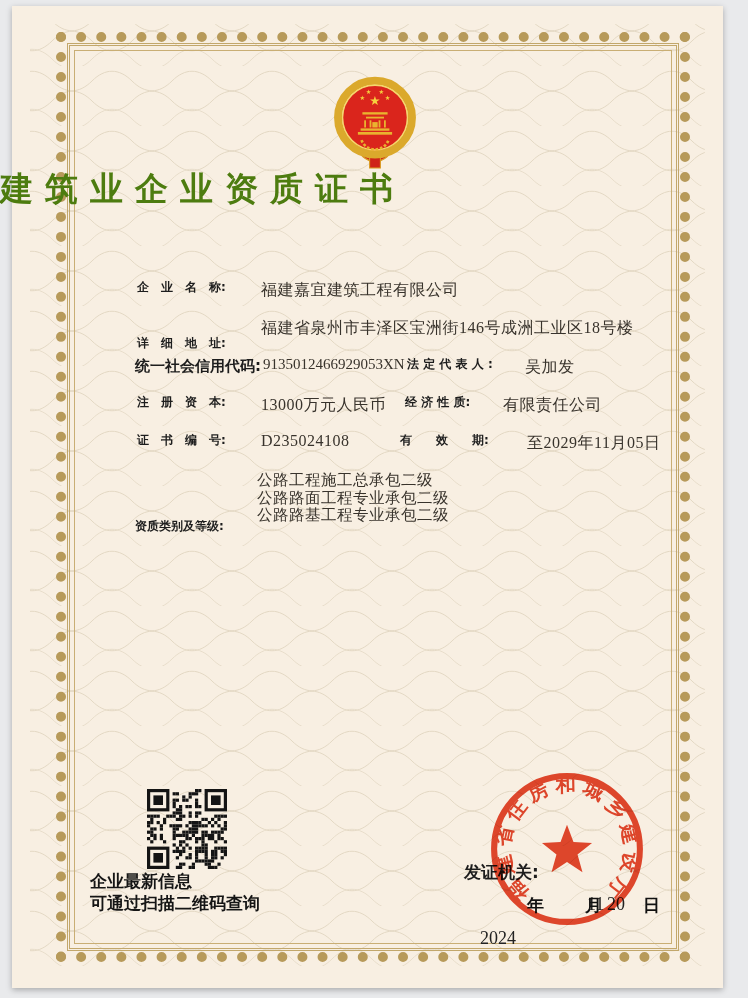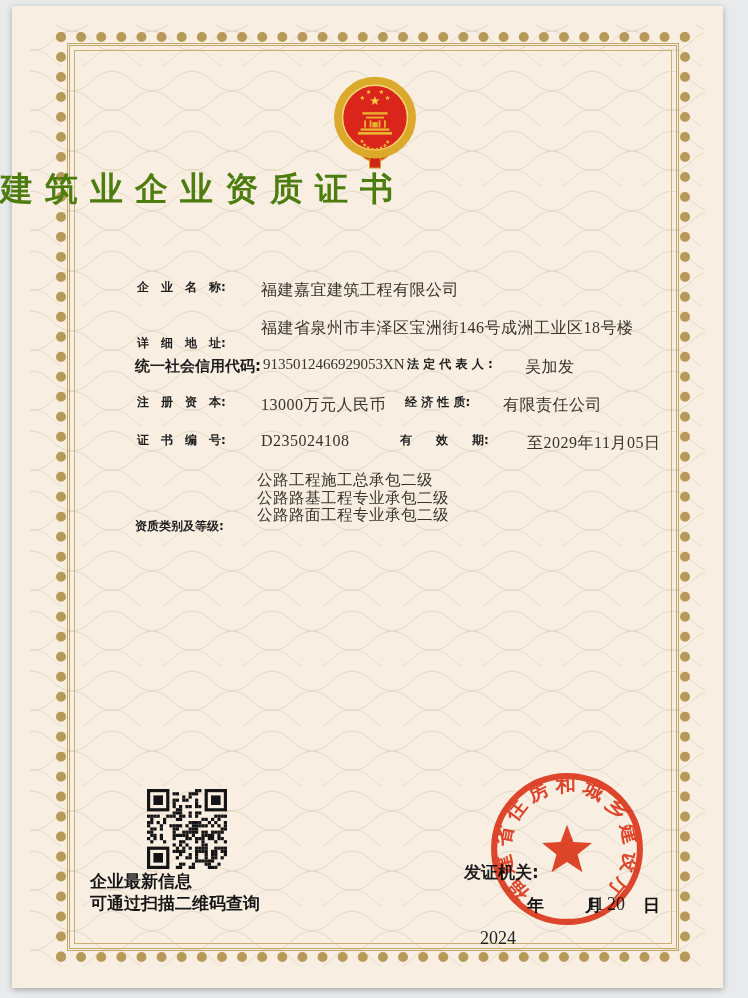--- a/index.html
+++ b/index.html
@@ -89,22 +89,22 @@
 <span class="abs val" style="left:503px;top:395px;">有限责任公司</span>
 
 <span class="abs lbl" style="left:137px;top:432px;">证　书　编　号:</span>
 <span class="abs val" style="left:261px;top:432px;">D235024108</span>
 <span class="abs lbl" style="left:400px;top:432px;">有　　效　　期:</span>
 <span class="abs val" style="left:527px;top:433px;">至2029年11月05日</span>
 
 <span class="abs lbl" style="left:135px;top:470px;margin-top:48px;">资质类别及等级:</span>
 <div class="abs val qual" style="left:257px;top:471px;">
   <div>公路工程施工总承包二级</div>
+  <div>公路路面工程专业承包二级</div>
   <div>公路路基工程专业承包二级</div>
-  <div>公路路面工程专业承包二级</div>
 </div>
 
 <svg class="abs" style="left:147px;top:789px;width:80px;height:80px;" viewBox="0 0 25 25" id="qr" aria-hidden="true">
     <rect x="15" y="0" width="1" height="1" fill="#141414"></rect>
     <rect x="16" y="0" width="1" height="1" fill="#141414"></rect>
     <rect x="8" y="1" width="1" height="1" fill="#141414"></rect>
     <rect x="9" y="1" width="1" height="1" fill="#141414"></rect>
     <rect x="13" y="1" width="1" height="1" fill="#141414"></rect>
     <rect x="14" y="1" width="1" height="1" fill="#141414"></rect>
     <rect x="15" y="1" width="1" height="1" fill="#141414"></rect>

